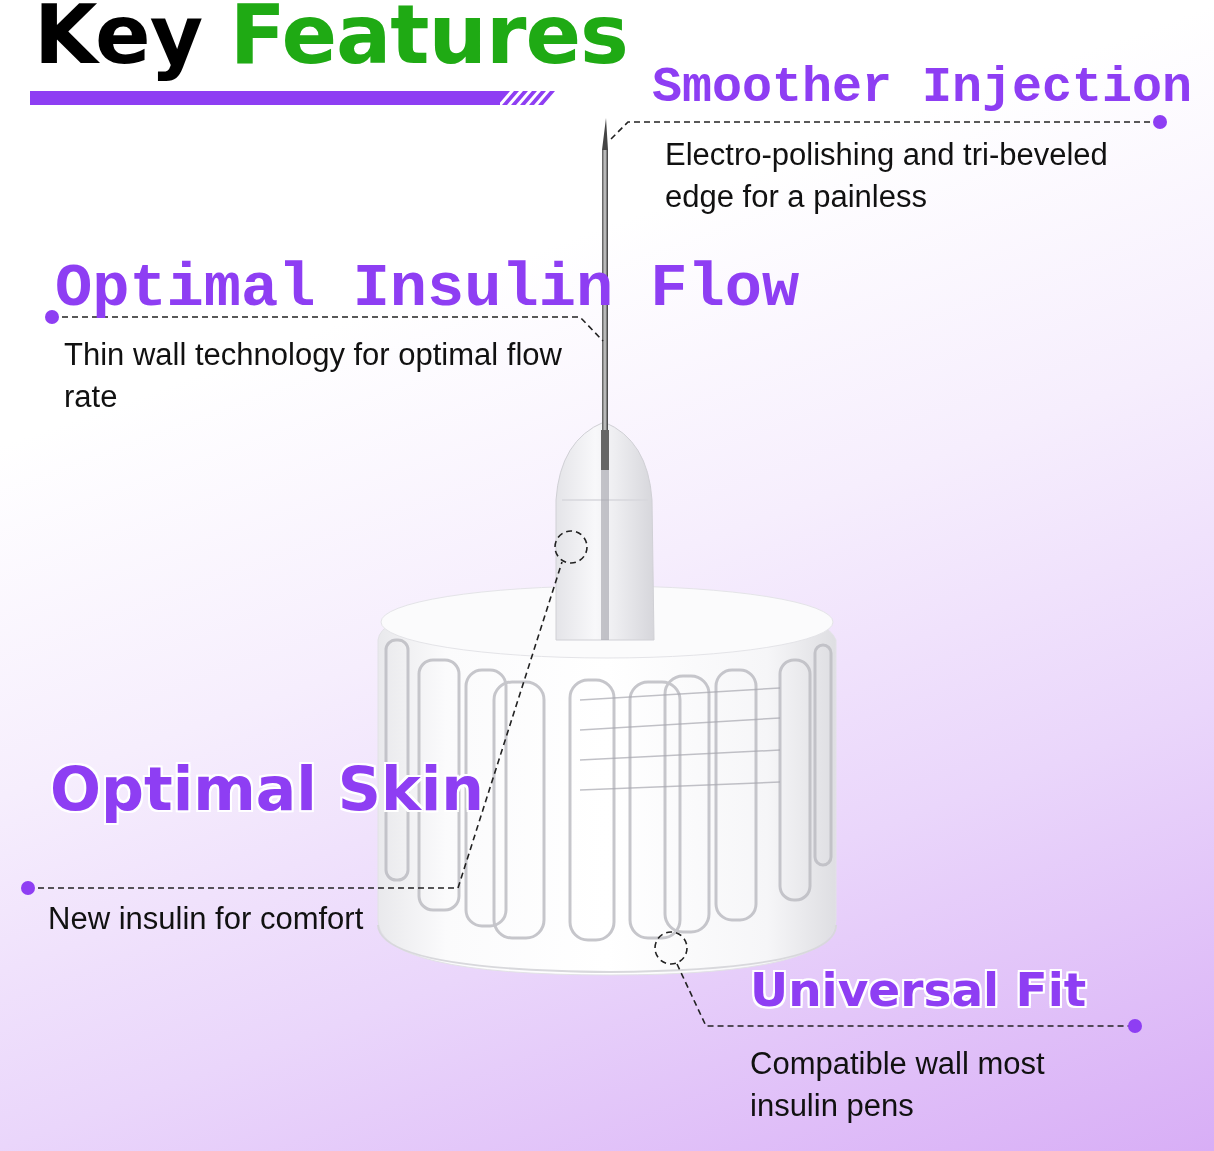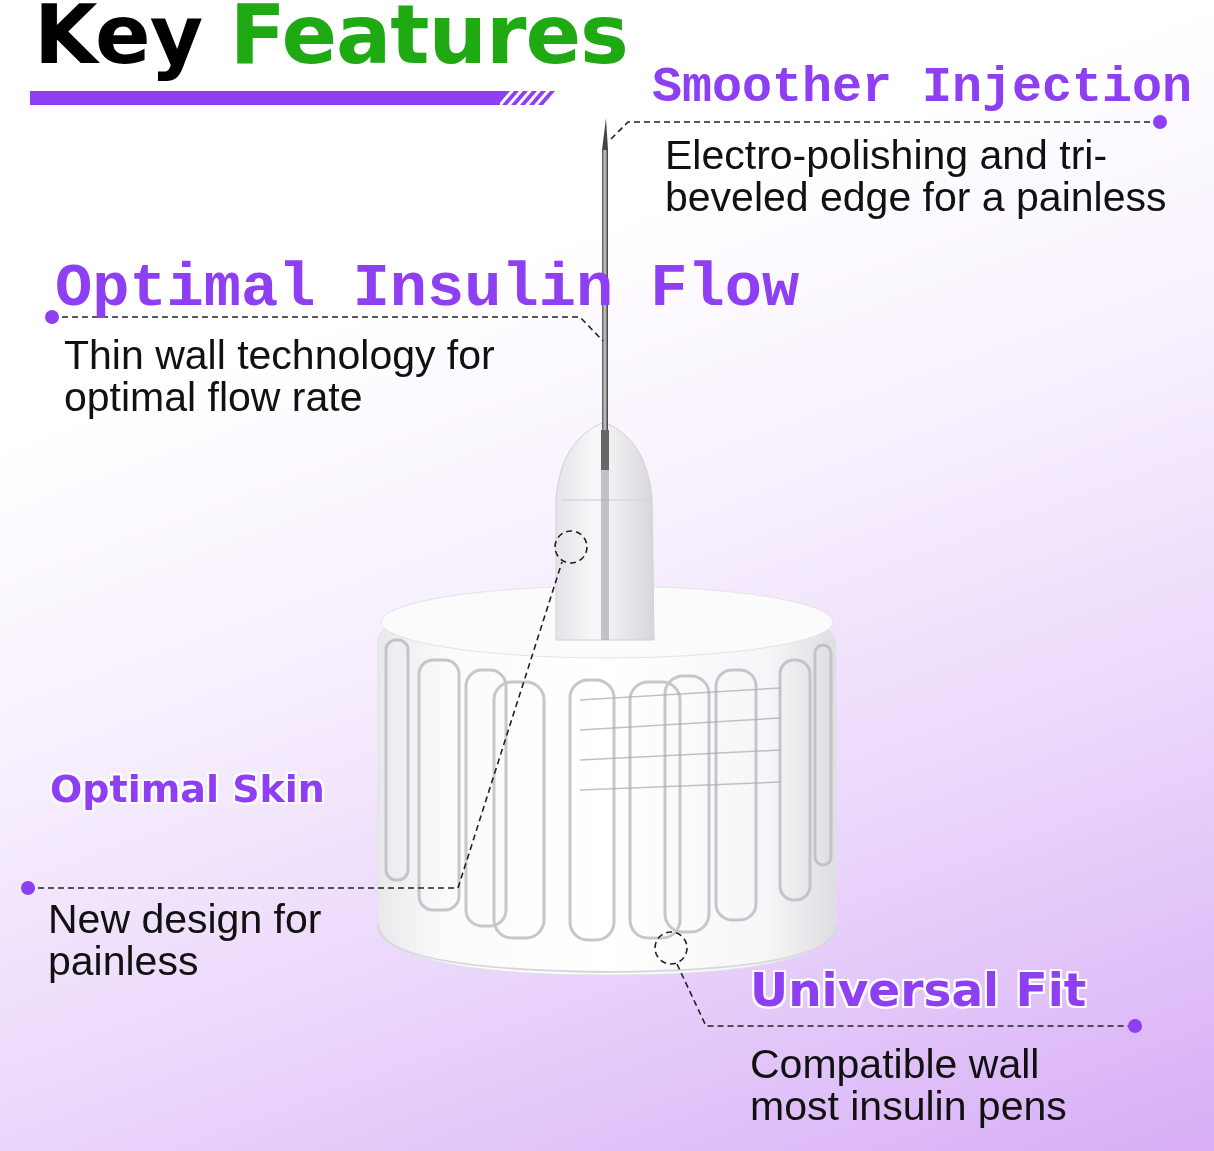--- a/index.html
+++ b/index.html
@@ -18,21 +18,21 @@
     .underline-bar { left: 30px; top: 91px; width: 470px; height: 14px; background: #8e3ef3; }
     .underline-stripes { left: 480px; top: 91px; width: 76px; height: 14px; }
     .feat-title {
       color: #8e3ef3; font-family: Liberation Mono, monospace; font-weight: bold; white-space: nowrap;
       line-height: 1.05;
     }
     .feat-title.outlined {
       font-family: "DejaVu Sans", sans-serif;
       text-shadow: 2px 0 #fff, -2px 0 #fff, 0 2px #fff, 0 -2px #fff, 2px 2px #fff, -2px -2px #fff, 2px -2px #fff, -2px 2px #fff;
     }
-    .feat-desc { color: #111; font-size: 41px; line-height: 42px; }
+    .feat-desc { color: #111; font-size: 31px; line-height: 42px; }
     svg.overlay { position: absolute; left: 0; top: 0; }
   </style>
 </head>
 <body>
 
 <div class="abs title">
   <span class="k">Key</span>
   <span class="f">Features</span>
 </div>
 <div class="abs underline-bar"></div>
@@ -124,19 +124,19 @@
     <circle cx="1135" cy="1026" r="7"></circle>
   </g>
 </svg>
 
 <div class="abs feat-title" style="left:652px; top:62px; font-size:50px;">Smoother Injection</div>
 <div class="abs feat-desc" style="left:665px; top:134px; width:520px;">Electro-polishing and tri-beveled edge for a painless</div>
 
 <div class="abs feat-title" style="left:55px; top:256px; font-size:62px;">Optimal Insulin Flow</div>
 <div class="abs feat-desc" style="left:64px; top:334px; width:500px;">Thin wall technology for optimal flow rate</div>
 
-<div class="abs feat-title outlined" style="left:50px; top:760px; font-size:38px; line-height:58px;">
+<div class="abs feat-title outlined" style="left:50px; top:760px; font-size:60px; line-height:58px;">
   <div>Optimal Skin</div>
 </div>
-<div class="abs feat-desc" style="left:48px; top:898px; width:420px;">New design for painless</div>
+<div class="abs feat-desc" style="left:48px; top:898px; width:420px;">New insulin for comfort</div>
 
 <div class="abs feat-title outlined" style="left:750px; top:965px; font-size:47px;">Universal Fit</div>
 <div class="abs feat-desc" style="left:750px; top:1043px; width:360px;">Compatible wall most insulin pens</div>
 
 </body></html>

